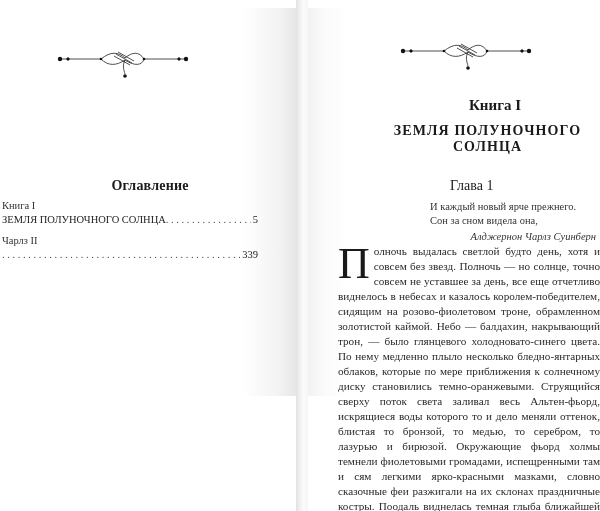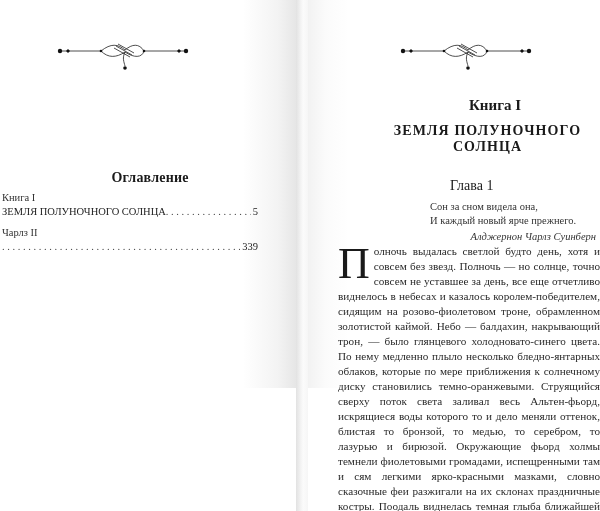--- a/index.html
+++ b/index.html
@@ -1,17 +1,17 @@
 <!DOCTYPE html>
 <html><head>
 <meta charset="utf-8">
 <style>
   html, body { margin:0; padding:0; }
   body { width:600px; height:511px; position:relative; overflow:hidden; background:#fff; font-family:"Liberation Serif","DejaVu Serif",serif; color:#222; }
-  .page { position:absolute; top:0; height:388px; background:#fff; }
+  .page { position:absolute; top:8px; height:388px; background:#fff; }
   .page-left { left:0; width:296px; background:linear-gradient(to right,#fff 0%,#fff 82%,#f3f3f3 94%,#e6e6e6 100%); }
   .spine { position:absolute; left:296px; top:0; width:12px; height:511px; background:linear-gradient(to right,#e2e2e2 0%,#f1f1f1 35%,#fbfbfb 60%,#f6f6f6 100%); }
   .page-right { left:308px; width:292px; background:linear-gradient(to right,#f2f2f2 0%,#fbfbfb 6%,#fff 14%,#fff 100%); }
 
   .ornament { position:absolute; }
   .ornament svg { display:block; }
 
   .toc-title { position:absolute; left:90px; top:170px; width:120px; text-align:center; font-weight:bold; font-size:14px; letter-spacing:0.2px; color:#1a1a1a; }
   .toc { position:absolute; left:2px; top:191px; width:256px; font-size:10.5px; }
   .toc-entry { margin-bottom:7px; }
@@ -103,20 +103,20 @@
       <circle cx="69" cy="28" r="1.8"></circle>
     </g>
   </svg>
 </div>
 
 <div class="book-label">Книга I</div>
 <div class="book-title">ЗЕМЛЯ ПОЛУНОЧНОГО СОЛНЦА</div>
 <div class="chapter">Глава 1</div>
 
 <div class="epigraph">
+  <span class="ep-line">И каждый новый ярче прежнего.</span>
   <span class="ep-line">Сон за сном видела она,</span>
-  <span class="ep-line">И каждый новый ярче прежнего.</span>
   <span class="ep-author">Алджернон Чарлз Суинберн</span>
 </div>
 
 <div class="body-text">
   <span class="dropcap">П</span><span>олночь выдалась светлой будто день, хотя и совсем без звезд. Полночь — но солнце, точно совсем не уставшее за день, все еще отчетливо виднелось в небесах и казалось королем-победителем, сидящим на розово-фиолетовом троне, обрамленном золотистой каймой. Небо — балдахин, накрывающий трон, — было глянцевого холодновато-синего цвета. По нему медленно плыло несколько бледно-янтар­ных облаков, которые по мере приближения к солнечному диску становились темно-оранжевыми. Струящийся сверху поток света заливал весь Альтен-фьорд, искрящиеся воды которого то и дело меняли оттенок, блистая то бронзой, то медью, то серебром, то лазурью и бирюзой. Окружающие фьорд холмы темнели фиолетовыми громадами, испещрен­ными там и сям легкими ярко-красными мазками, словно сказочные феи разжигали на их склонах праздничные ко­стры. Поодаль виднелась темная глыба ближайшей горы, но ее резкие линии смягчались нежной розоватой дымкой, наводившей на мысль, что вдали только что закатилось еще</span>
 </div>
 
 </body></html>

